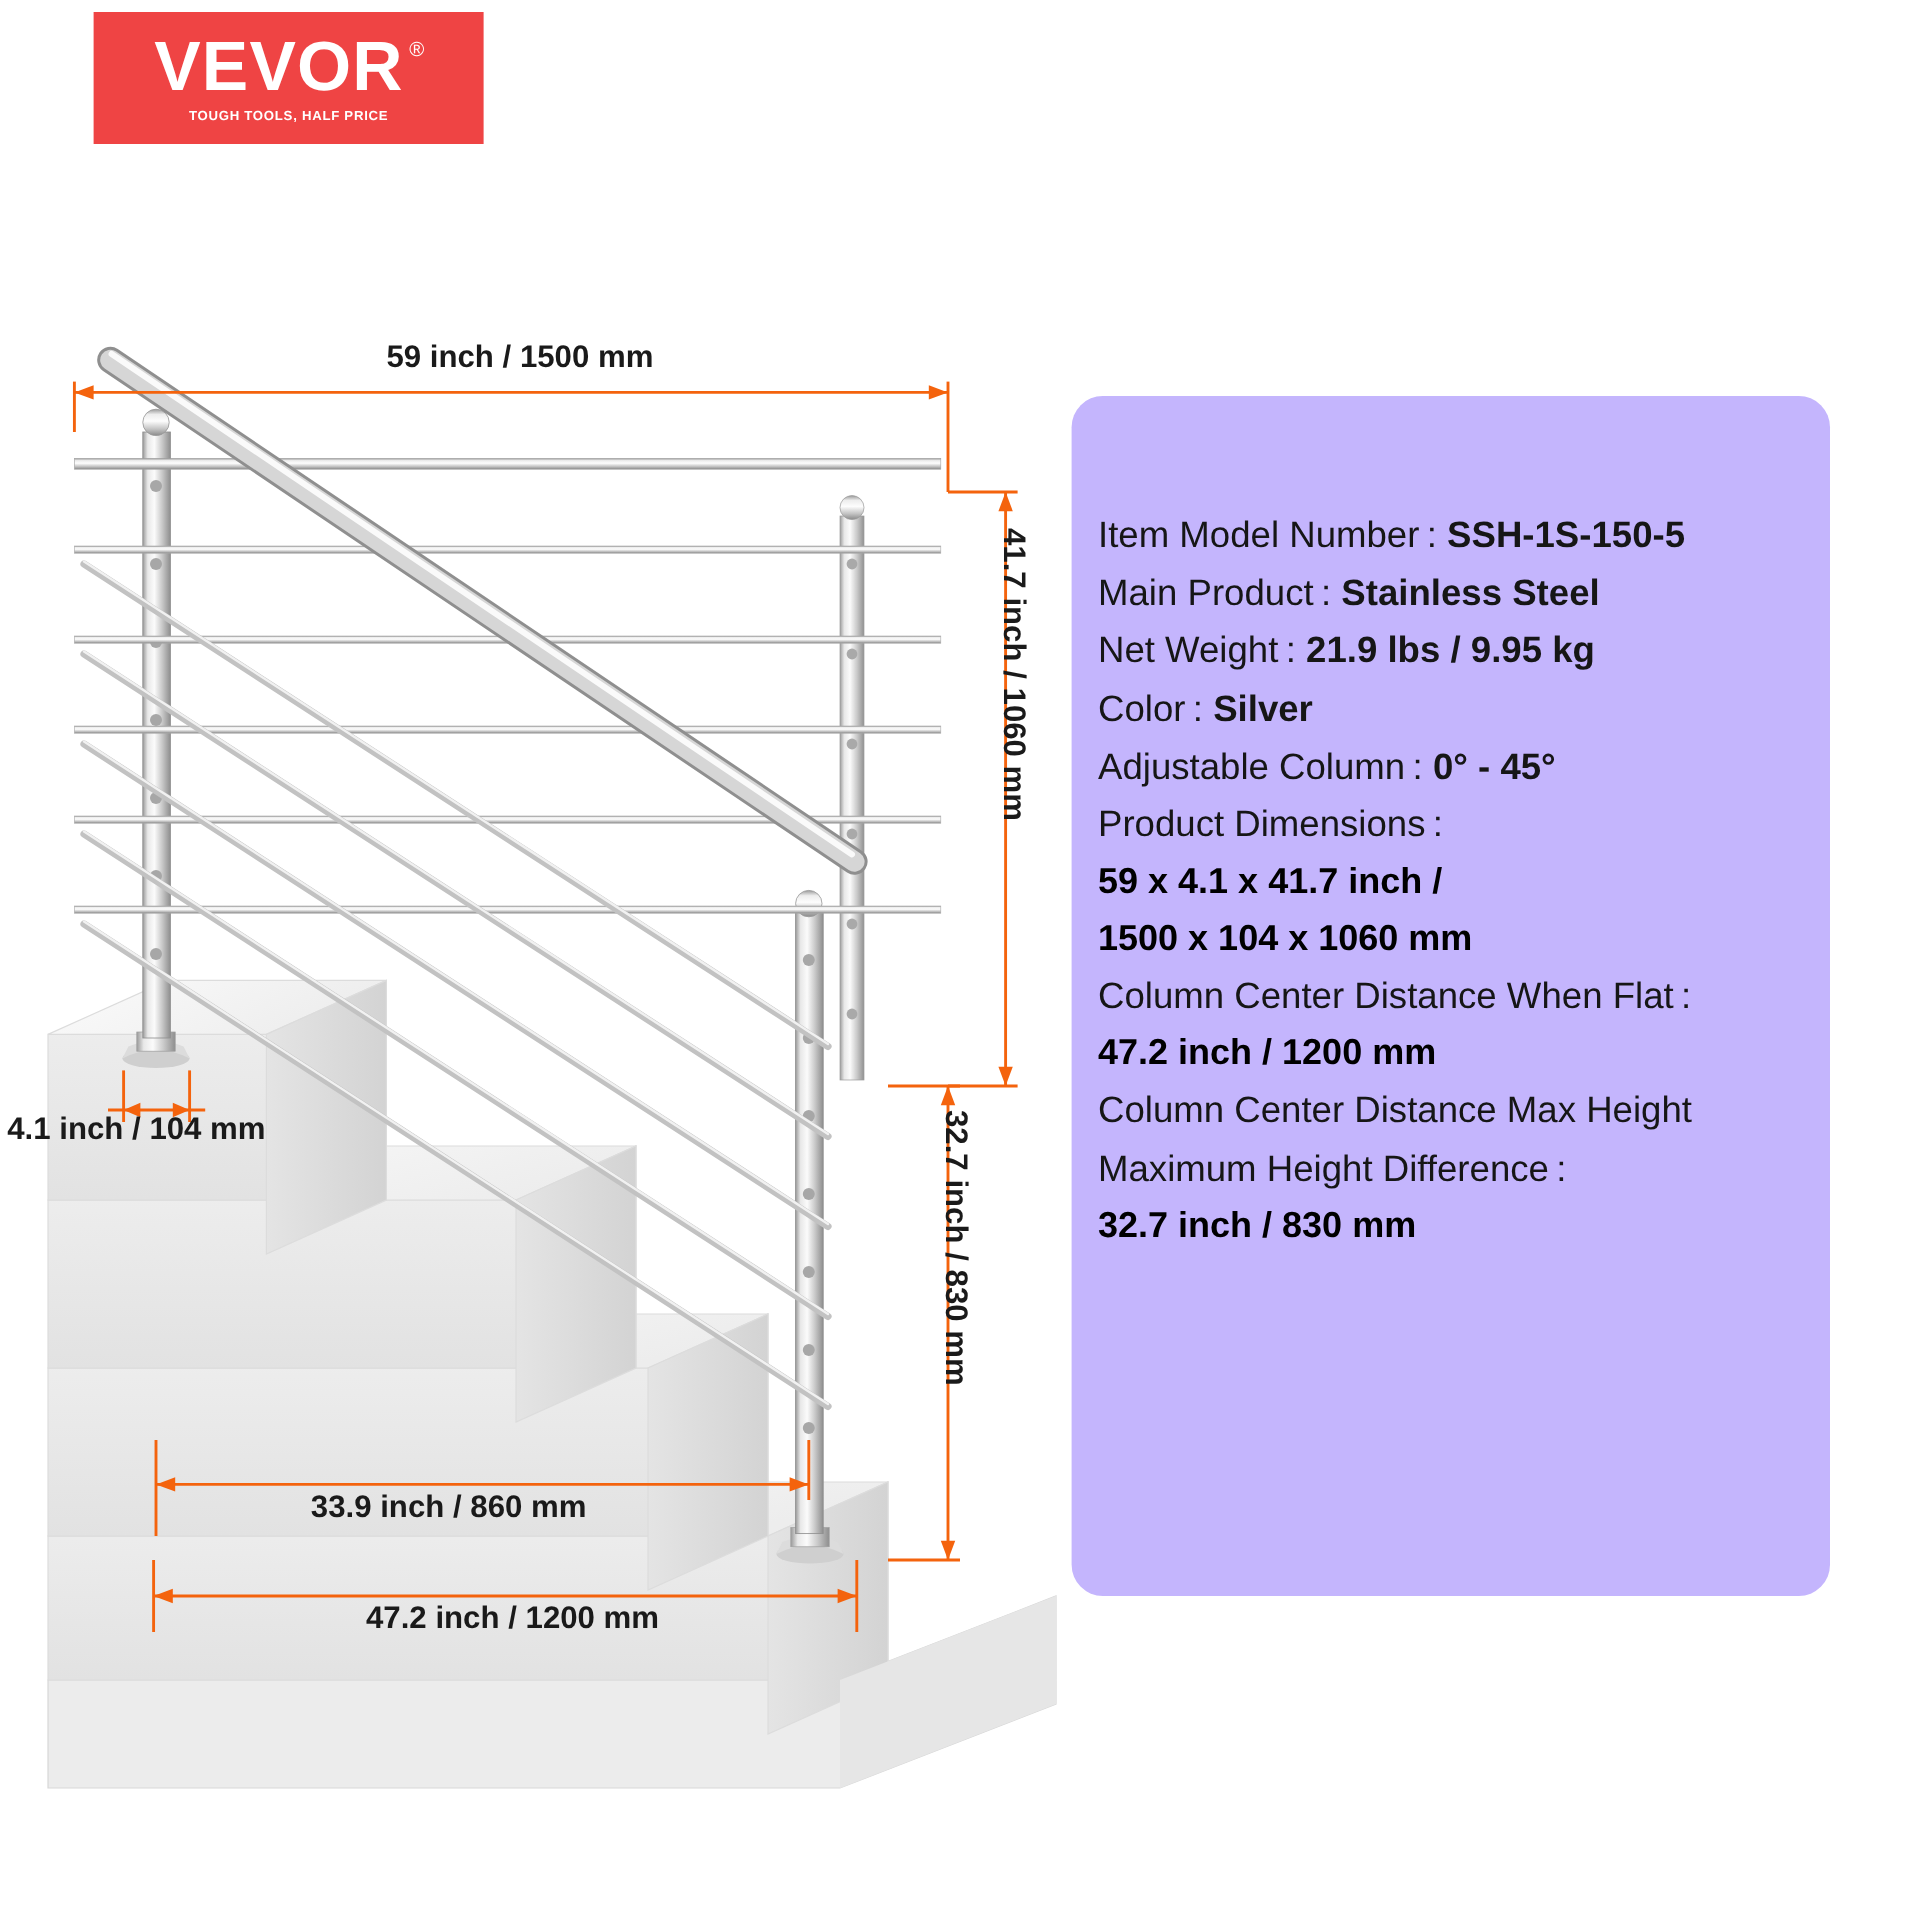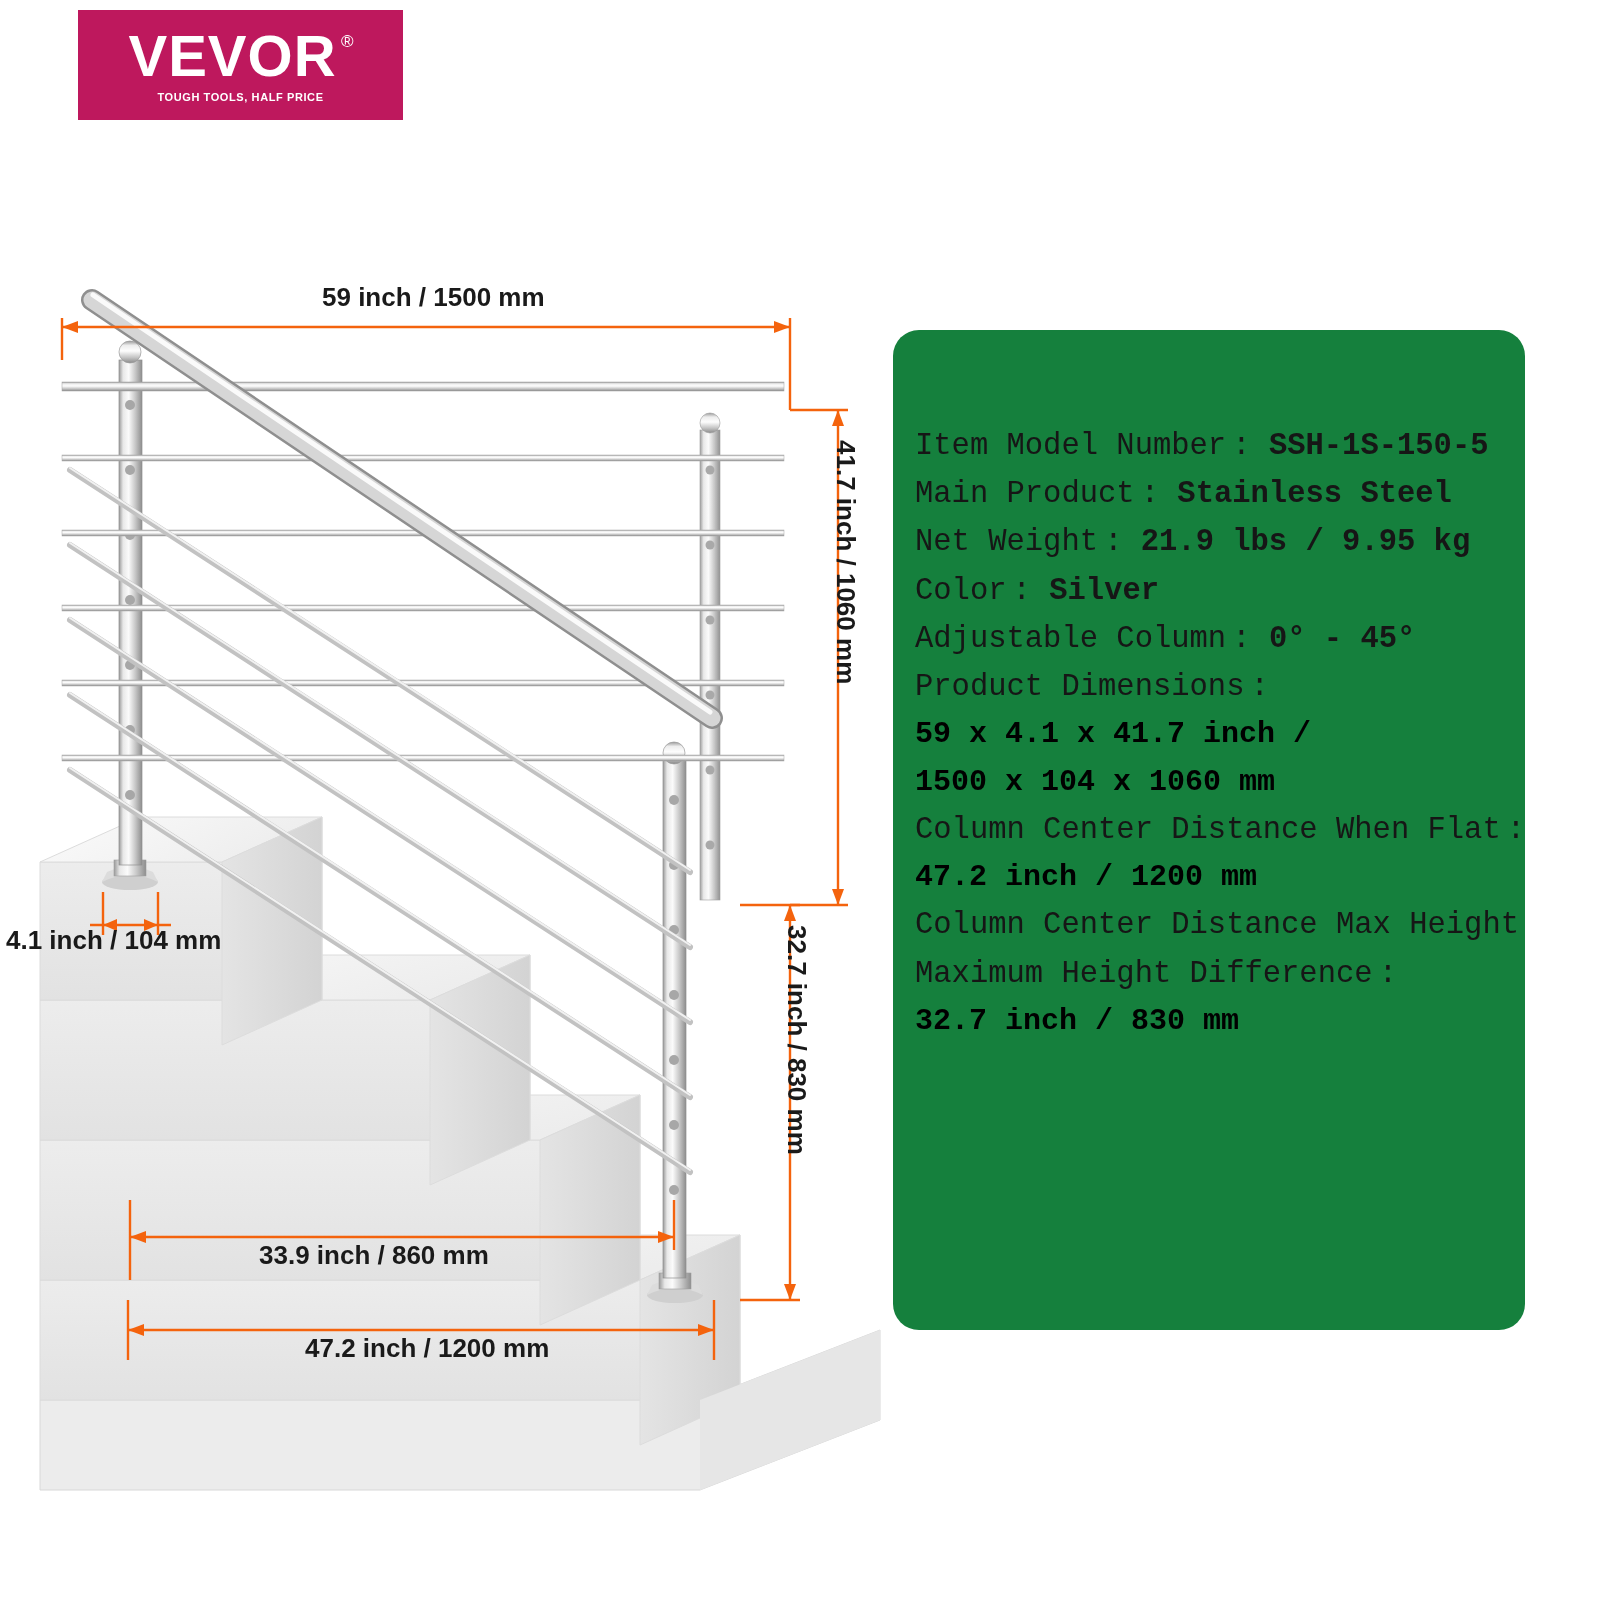--- a/index.html
+++ b/index.html
@@ -15,21 +15,21 @@
     overflow: hidden;
   }
 
   
   #logo-block {
     position: absolute;
     left: 78px;
     top: 10px;
     width: 325px;
     height: 110px;
-    background: #be185d;
+    background: #ef4444;
     display: flex;
     flex-direction: column;
     align-items: center;
     justify-content: center;
   }
   #logo-wordmark {
     font-size: 58px;
     font-weight: bold;
     color: #ffffff;
     letter-spacing: 1px;
@@ -52,25 +52,24 @@
     letter-spacing: 0.6px;
   }
 
   
   #spec-panel {
     position: absolute;
     left: 893px;
     top: 330px;
     width: 632px;
     height: 1000px;
-    background: #15803d;
+    background: #c4b5fd;
     border-radius: 26px;
     box-sizing: border-box;
     padding: 92px 20px 20px 22px;
-    font-family: Liberation Mono, monospace;
   }
   .spec-row {
     font-size: 30.5px;
     color: #161616;
     line-height: 1.58;
     white-space: nowrap;
   }
   .spec-label { font-weight: normal; }
   .spec-value { font-weight: bold; }
   .spec-cont { font-weight: bold; font-size: 30px; line-height: 1.58; }

